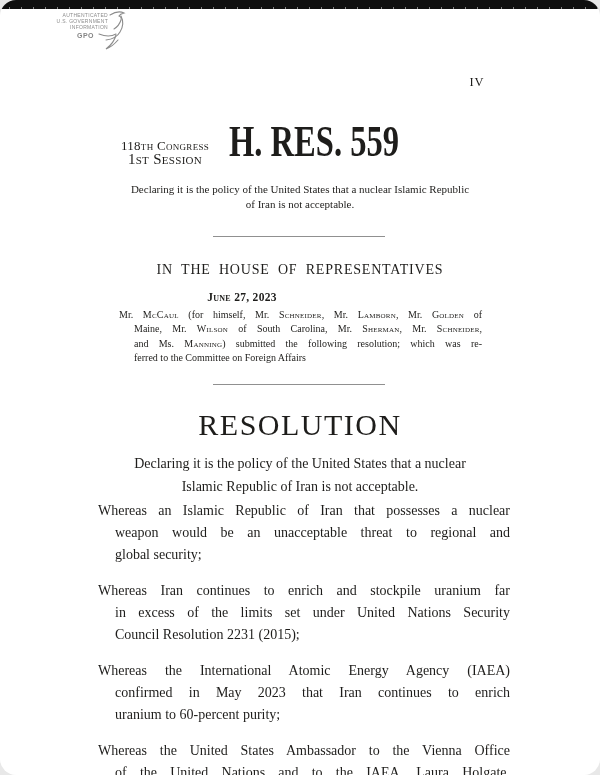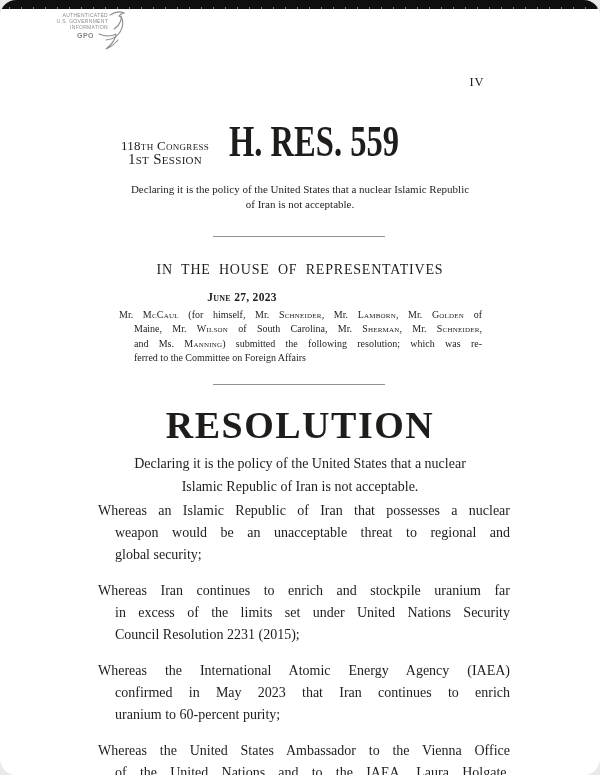--- a/index.html
+++ b/index.html
@@ -79,21 +79,21 @@
     position:absolute;left:119px;top:308px;width:363px;
     font-size:10px;line-height:14.4px;
   }
   
   .jline{text-align:justify;text-align-last:justify;}
   .sponsor .cont{padding-left:15px;}
   .sc{font-variant:small-caps;letter-spacing:.2px;}
   
   .resolution-title{
     position:absolute;left:0;top:410px;width:600px;
-    text-align:center;font-size:38px;font-weight:bold;
+    text-align:center;font-size:30px;font-weight:normal;
     letter-spacing:1.5px;line-height:30px;
   }
   .resolving{
     position:absolute;left:80px;top:452px;width:440px;
     font-size:14px;line-height:23px;text-align:center;
   }
   
   .whereas-section{
     position:absolute;left:98px;top:499px;width:412px;
     font-size:14px;line-height:22px;

